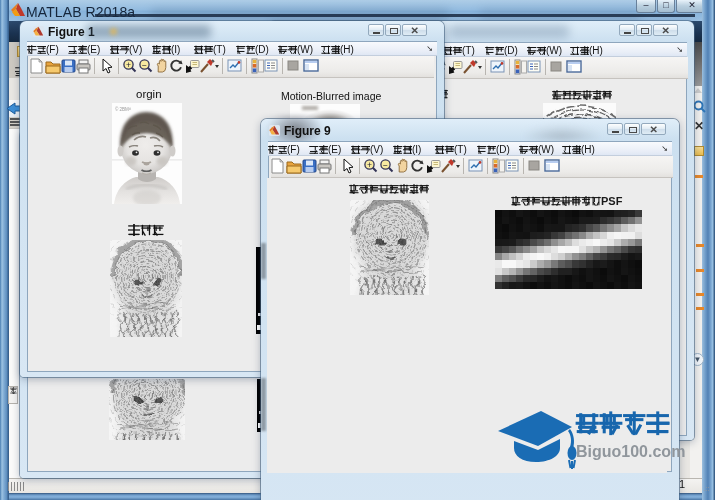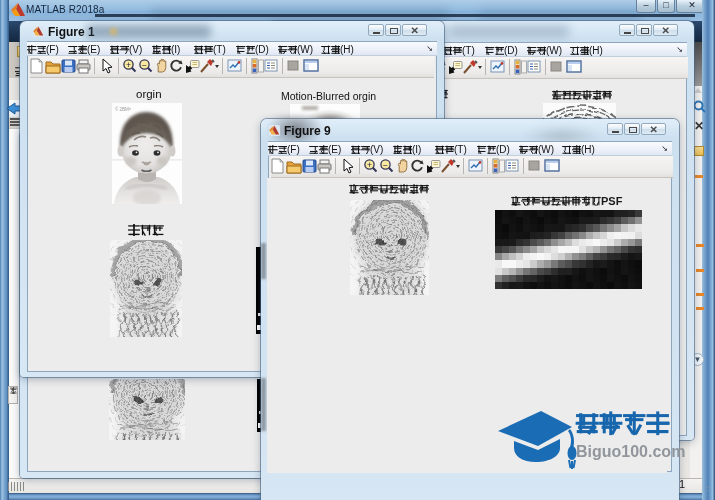--- a/index.html
+++ b/index.html
@@ -2,21 +2,21 @@
 <html><head><meta charset="utf-8">
 <style>
 *{margin:0;padding:0;box-sizing:border-box}
 html,body{width:715px;height:500px;overflow:hidden;font-family:"Liberation Sans",sans-serif}
 #stage{position:absolute;left:0;top:0;width:715px;height:500px;background:#e9e7e3;overflow:hidden}
 .abs{position:absolute}
 
 #mtitle{left:0;top:0;width:715px;height:21px;background:linear-gradient(180deg,#aecde7 0%,#94bce0 45%,#86b2da 55%,#9cc2e4 100%)}
 #mtitle .ghost1{left:150px;top:9px;width:300px;height:11px;background:#52708f;opacity:.3;filter:blur(5px);border-radius:6px}
 #mtitle .ghost2{left:480px;top:9px;width:160px;height:12px;background:#6787a8;opacity:.35;filter:blur(5px)}
-#mtext{left:26px;top:4px;font-size:10px;color:#16263b;letter-spacing:.1px}
+#mtext{left:26px;top:4px;font-size:14px;color:#16263b;letter-spacing:.1px}
 
 .mbtn{top:0;height:13px;background:linear-gradient(180deg,#e8f2fa,#b9cfdf 50%,#a4bdd0);border:1px solid #68809a;border-top:none;border-radius:0 0 3px 3px;color:#223;font-size:9px;text-align:center;line-height:11px}
 #navy{left:0;top:21px;width:715px;height:21px;background:linear-gradient(180deg,#2c4a6e,#1b3351 60%,#16293f)}
 #navy .sm1{left:90px;top:4px;width:110px;height:13px;background:#58749a;opacity:.5;filter:blur(4px)}
 
 #lbord{left:0;top:0;width:9px;height:500px;background:linear-gradient(90deg,#477cb0 0,#9dc3e2 2px,#7fabd4 4px,#5b8cbd 7px,#38618e 8px)}
 #lpanel{left:9px;top:42px;width:17px;height:436px;background:#d6d2ca}
 #rpanel{left:690px;top:42px;width:12px;height:436px;background:#f2f1ef}
 #rbord{left:702px;top:0;width:13px;height:500px;background:linear-gradient(90deg,#9dc0de 0,#729fcb 3px,#5181b4 6px,#7ba7d2 9px,#9ec6e6 11px,#3a6089 12px)}
 #statusbar{left:3px;top:478px;width:709px;height:15px;background:linear-gradient(180deg,#f4f3f1,#e8e6e2);border-top:1px solid #b9b6b0;font-size:11px;color:#222}
@@ -755,21 +755,21 @@
           <rect x="258" y="5" width="10" height="9" fill="#a8a5a0" stroke="#8a8782"></rect>
           <g transform="translate(274,4)">
             <rect width="14" height="11" fill="#fff" stroke="#4a6a9a" stroke-width="1.4"></rect>
             <rect x="1" y="1" width="12" height="2" fill="#b8cdf0"></rect>
             <rect x="1" y="4" width="4" height="6" fill="#d8e4f4"></rect>
           </g>
         </svg>
       </div>
     <div class="canvas" style="left:11px;top:57px;width:402px;height:293px">
       <div class="flabc" style="left:105px;top:10px;font-size:11.5px">orgin</div>
-      <div class="flabc" style="left:250px;top:12px;font-size:10.5px">Motion-Blurred orgin</div>
+      <div class="flabc" style="left:250px;top:12px;font-size:10.5px">Motion-Blurred image</div>
       <div class="flab" style="left:97px;top:146px;font-size:12px"><svg width="12" height="12" viewBox="0 0 10 10" style="vertical-align:-1px" fill="none" stroke="#111" stroke-width="1.05" stroke-linecap="square">
             <path d="M0.7,1.6 H9.3"></path>
             <path d="M1,8.7 H9"></path>
             <path d="M5,0.4 V9.6"></path>
             <path d="M0.5,5 H9.5"></path>
             <path d="M5,0.4 V9.6"></path>
             <path d="M1,8.7 H9"></path>
           </svg><svg width="12" height="12" viewBox="0 0 10 10" style="vertical-align:-1px" fill="none" stroke="#111" stroke-width="1.05" stroke-linecap="square">
             <path d="M0.7,1.6 H9.3"></path>
             <path d="M2.1,1.2 V8.8"></path>

